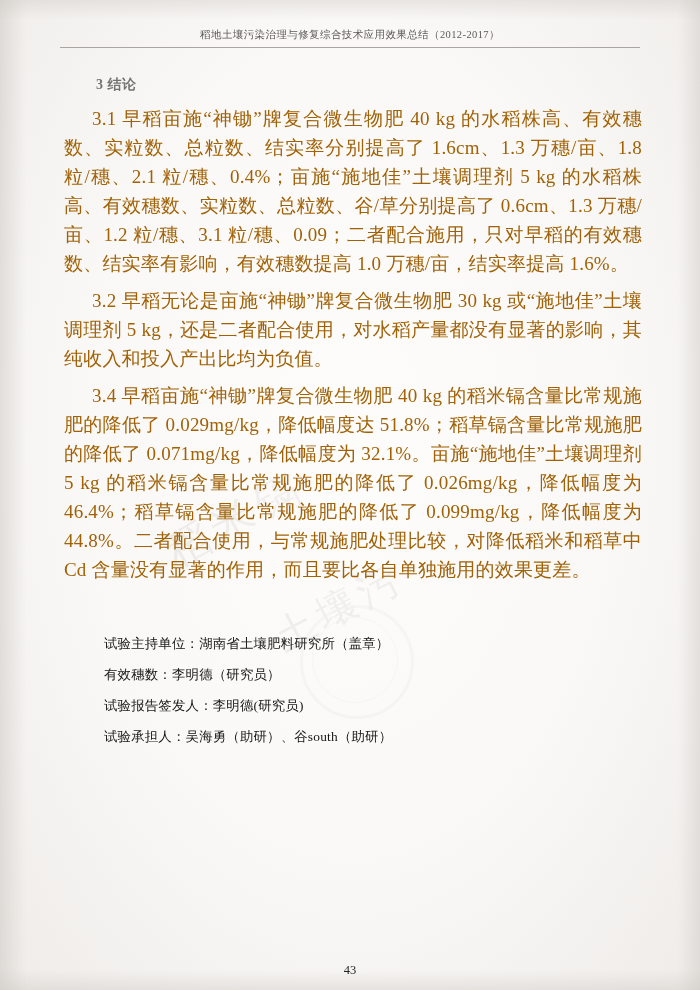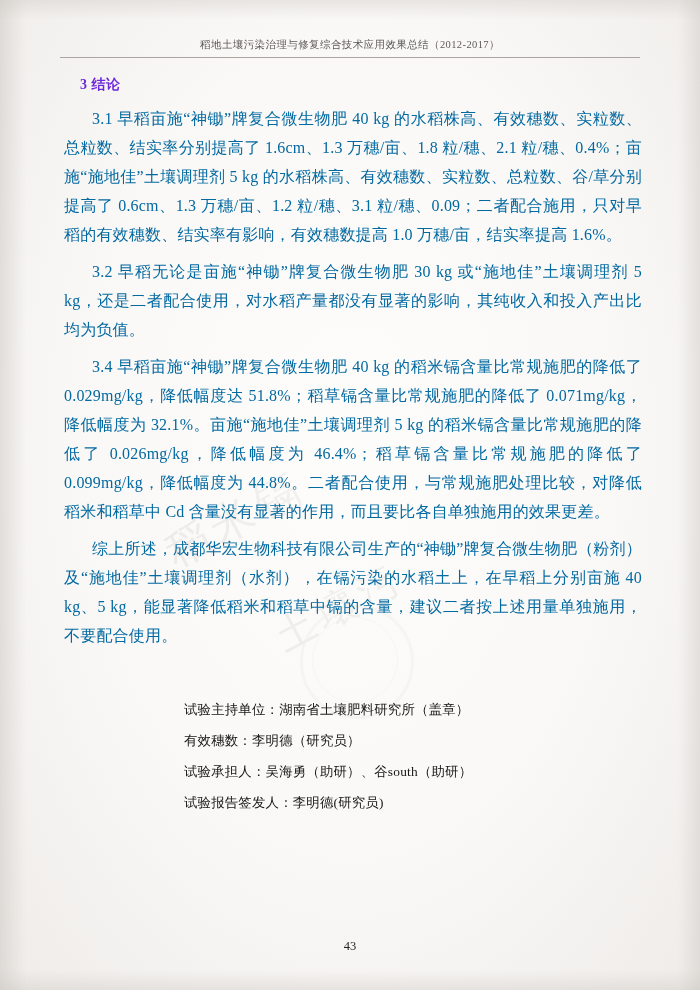--- a/index.html
+++ b/index.html
@@ -82,21 +82,21 @@
     border: 1px solid #c9bdb6;
     border-radius: 50%;
     opacity: 0.5;
   }
 
   
   .header {
     position: absolute;
     left: 60px;
     right: 60px;
-    top: 38px;
+    top: 28px;
     z-index: 8;
   }
   .header-title {
     text-align: center;
     font-size: 10.5px;
     color: #5d5a57;
     letter-spacing: 0.4px;
     padding-bottom: 5px;
   }
   .header-rule {
@@ -107,47 +107,47 @@
   .content {
     position: absolute;
     left: 64px;
     right: 58px;
     top: 70px;
     z-index: 8;
   }
   .sec-title {
     font-size: 14px;
     font-weight: bold;
-    color: #6d28d9;
-    margin: 6px 0 10px 16px;
+    color: #737373;
+    margin: 6px 0 10px 32px;
     letter-spacing: 0.5px;
   }
   p.para {
-    font-size: 16px;
+    font-size: 19px;
     line-height: 29px;
-    color: #0369a1;
+    color: #a16207;
     margin: 0 0 8px 0;
     text-align: justify;
     text-indent: 28px;
     letter-spacing: 0.2px;
   }
   .sign-block {
     margin-top: 44px;
-    margin-left: 120px;
+    margin-left: 40px;
   }
   .sign-line {
     font-size: 13.4px;
     line-height: 31px;
     color: #161616;
     letter-spacing: 0.2px;
   }
   .page-number {
     position: absolute;
     left: 0; right: 0;
-    bottom: 36px;
+    bottom: 12px;
     text-align: center;
     font-size: 12.5px;
     color: #222;
     z-index: 8;
   }
 </style>
 </head>
 <body>
 
 <div class="page">
@@ -163,27 +163,26 @@
     <div class="header-title">稻地土壤污染治理与修复综合技术应用效果总结（2012-2017）</div>
     <div class="header-rule"></div>
   </div>
 
   <div class="content">
     <div class="sec-title">3 结论</div>
 
     <p class="para">3.1 早稻亩施“神锄”牌复合微生物肥 40 kg 的水稻株高、有效穗数、实粒数、总粒数、结实率分别提高了 1.6cm、1.3 万穗/亩、1.8 粒/穗、2.1 粒/穗、0.4%；亩施“施地佳”土壤调理剂 5 kg 的水稻株高、有效穗数、实粒数、总粒数、谷/草分别提高了 0.6cm、1.3 万穗/亩、1.2 粒/穗、3.1 粒/穗、0.09；二者配合施用，只对早稻的有效穗数、结实率有影响，有效穗数提高 1.0 万穗/亩，结实率提高 1.6%。</p>
     <p class="para">3.2 早稻无论是亩施“神锄”牌复合微生物肥 30 kg 或“施地佳”土壤调理剂 5 kg，还是二者配合使用，对水稻产量都没有显著的影响，其纯收入和投入产出比均为负值。</p>
     <p class="para">3.4 早稻亩施“神锄”牌复合微生物肥 40 kg 的稻米镉含量比常规施肥的降低了 0.029mg/kg，降低幅度达 51.8%；稻草镉含量比常规施肥的降低了 0.071mg/kg，降低幅度为 32.1%。亩施“施地佳”土壤调理剂 5 kg 的稻米镉含量比常规施肥的降低了 0.026mg/kg，降低幅度为 46.4%；稻草镉含量比常规施肥的降低了 0.099mg/kg，降低幅度为 44.8%。二者配合使用，与常规施肥处理比较，对降低稻米和稻草中 Cd 含量没有显著的作用，而且要比各自单独施用的效果更差。</p>
-    <p class="para">综上所述，成都华宏生物科技有限公司生产的“神锄”牌复合微生物肥（粉剂）及“施地佳”土壤调理剂（水剂），在镉污染的水稻土上，在早稻上分别亩施 40 kg、5 kg，能显著降低稻米和稻草中镉的含量，建议二者按上述用量单独施用，不要配合使用。</p>
 
     <div class="sign-block">
       <div class="sign-line">试验主持单位：湖南省土壤肥料研究所（盖章）</div>
       <div class="sign-line">有效穗数：李明德（研究员）</div>
+      <div class="sign-line">试验报告签发人：李明德(研究员)</div>
       <div class="sign-line">试验承担人：吴海勇（助研）、谷south（助研）</div>
-      <div class="sign-line">试验报告签发人：李明德(研究员)</div>
     </div>
   </div>
 
   <div class="page-number">43</div>
 
   <div class="paper-tint"></div>
   <div class="edge-shade"></div>
 </div>
 
 </body></html>

